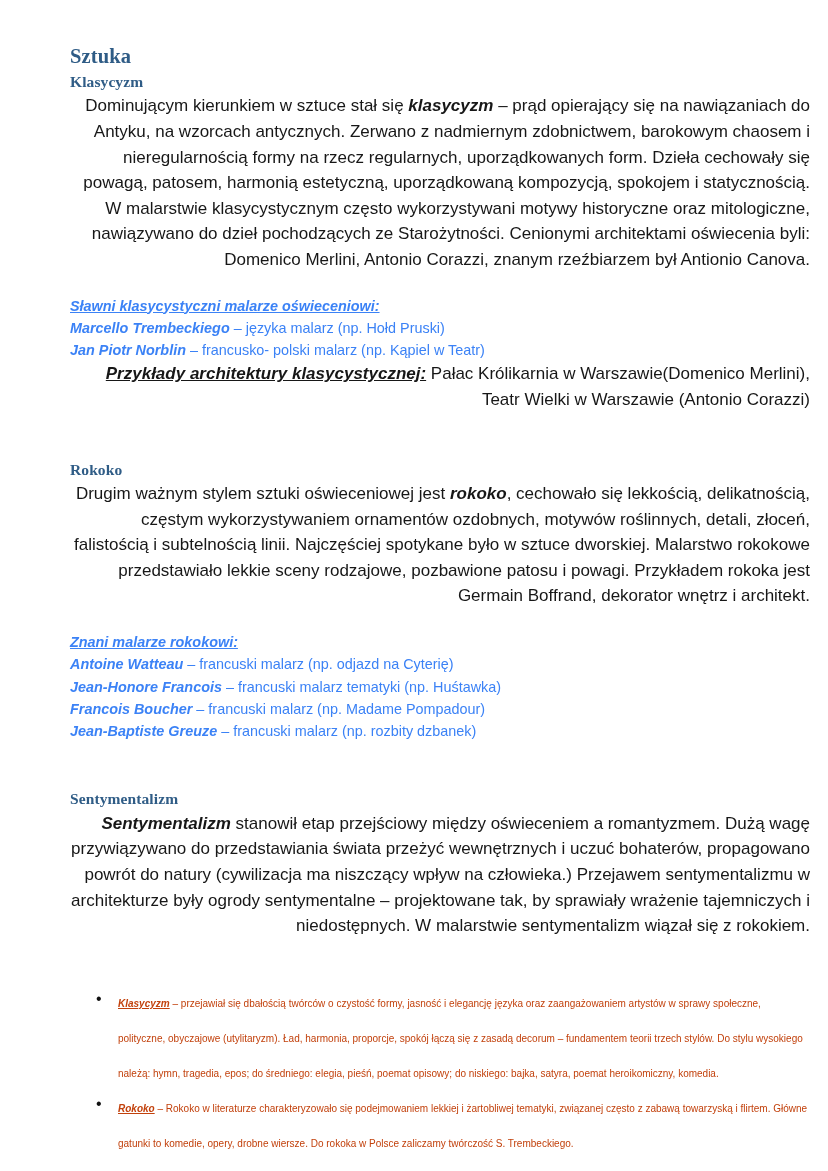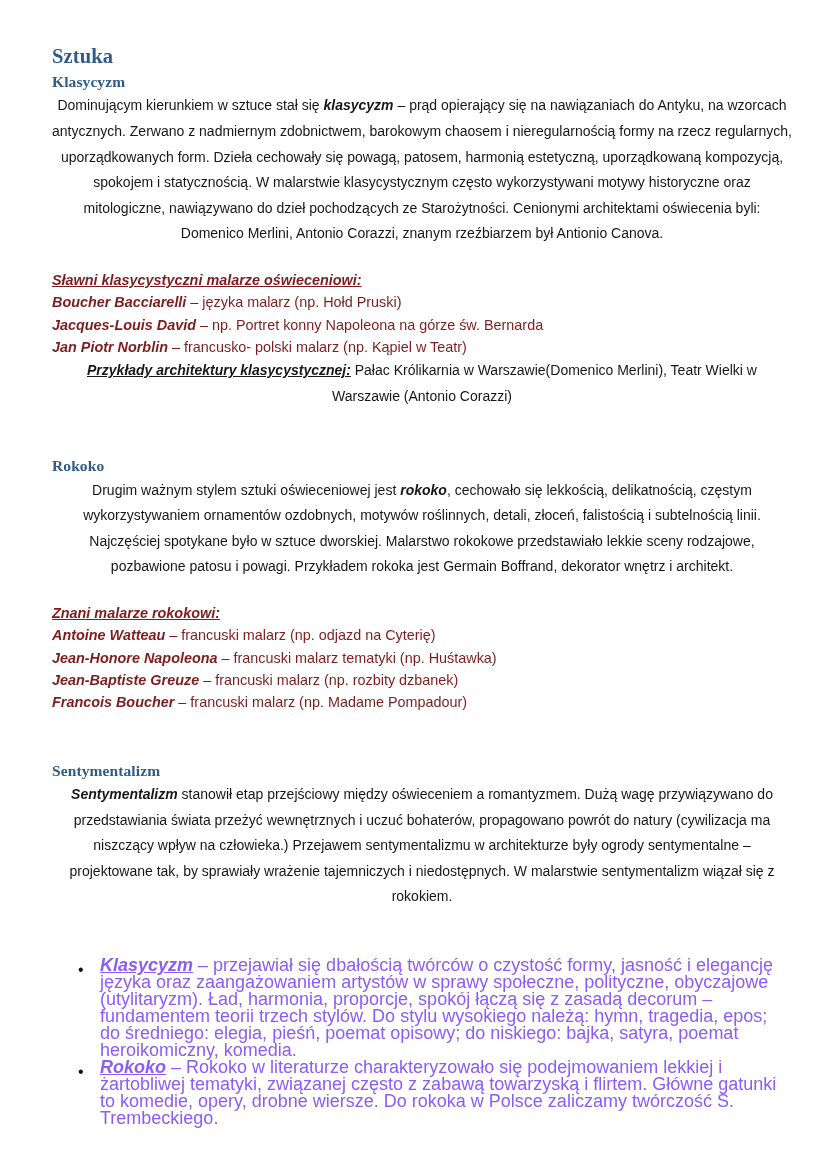--- a/index.html
+++ b/index.html
@@ -15,21 +15,21 @@
     color: #1a1a1a;
     overflow: hidden;
   }
 
   .page {
     position: relative;
     width: 828px;
     height: 1171px;
     background: #ffffff;
     box-sizing: border-box;
-    padding: 44px 38px 0 52px;
+    padding: 44px 38px 0 70px;
   }
 
   .doc-body {
     width: 740px;
   }
 
   
   h1.doc-title {
     font-family: "Liberation Serif", serif;
     font-size: 20.5px;
@@ -44,53 +44,53 @@
     font-size: 15.5px;
     font-weight: bold;
     color: #2f5c86;
     margin: 0 0 2px 0;
     line-height: 1.25;
     letter-spacing: 0.1px;
   }
 
   
   p.para {
-    font-size: 14px;
+    font-size: 17px;
     line-height: 25.6px;
     margin: 0;
-    text-align: center;
+    text-align: right;
     color: #171717;
   }
 
   .tight {
     font-size: 14.4px;
     line-height: 22.3px;
     margin: 0;
-    color: #7f1d1d;
+    color: #3b82f6;
   }
 
   .spacer-lg { height: 34px; }
   .spacer-md { height: 22px; }
   .spacer-sm { height: 13px; }
   .bi { font-weight: bold; font-style: italic; }
   .biu { font-weight: bold; font-style: italic; text-decoration: underline; }
 
   
   ul.bullets {
     list-style: none;
     margin: 0;
     padding: 0;
   }
   ul.bullets > li {
     position: relative;
     padding-left: 48px;
     margin: 0 0 0 0;
-    font-size: 18px;
-    line-height: 17px;
-    color: #8b5cf6;
+    font-size: 10px;
+    line-height: 35px;
+    color: #c2410c;
   }
   ul.bullets > li::before {
     content: "\2022";
     position: absolute;
     left: 26px;
     top: 0;
     font-size: 16px;
     line-height: 25.6px;
     color: #111111;
   }
@@ -104,46 +104,45 @@
     <h1 class="doc-title">Sztuka</h1>
 
     <h2 class="sec-heading">Klasycyzm</h2>
 
     <p class="para"><span>Dominującym kierunkiem w sztuce stał się </span><span class="bi">klasycyzm</span><span> – prąd opierający się na nawiązaniach do Antyku, na wzorcach antycznych. Zerwano z nadmiernym zdobnictwem, barokowym chaosem i nieregularnością formy na rzecz regularnych, uporządkowanych form. Dzieła cechowały się powagą, patosem, harmonią estetyczną, uporządkowaną kompozycją, spokojem i statycznością. W malarstwie klasycystycznym często wykorzystywani motywy historyczne oraz mitologiczne, nawiązywano do dzieł pochodzących ze Starożytności. Cenionymi architektami oświecenia byli: Domenico Merlini, Antonio Corazzi, znanym rzeźbiarzem był Antionio Canova.</span></p>
 
     <div class="spacer-md"></div>
 
     <p class="tight"><span class="biu">Sławni klasycystyczni malarze oświeceniowi:</span></p>
 
-    <p class="tight"><span class="bi">Boucher Bacciarelli</span><span> – języka malarz (np. Hołd Pruski)</span></p>
+    <p class="tight"><span class="bi">Marcello Trembeckiego</span><span> – języka malarz (np. Hołd Pruski)</span></p>
 
-    <p class="tight"><span class="bi">Jacques-Louis David</span><span> – np. Portret konny Napoleona na górze św. Bernarda</span></p>
 
     <p class="tight"><span class="bi">Jan Piotr Norblin</span><span> – francusko- polski malarz (np. Kąpiel w Teatr)</span></p>
 
     <p class="para"><span class="biu">Przykłady architektury klasycystycznej:</span><span> Pałac Królikarnia w Warszawie(Domenico Merlini), Teatr Wielki w Warszawie (Antonio Corazzi)</span></p>
 
     <div class="spacer-lg"></div>
     <div class="spacer-sm"></div>
 
     <h2 class="sec-heading">Rokoko</h2>
 
     <p class="para"><span>Drugim ważnym stylem sztuki oświeceniowej jest </span><span class="bi">rokoko</span><span>, cechowało się lekkością, delikatnością, częstym wykorzystywaniem ornamentów ozdobnych, motywów roślinnych, detali, złoceń, falistością i subtelnością linii. Najczęściej spotykane było w sztuce dworskiej. Malarstwo rokokowe przedstawiało lekkie sceny rodzajowe, pozbawione patosu i powagi. Przykładem rokoka jest Germain Boffrand, dekorator wnętrz i architekt.</span></p>
 
     <div class="spacer-md"></div>
 
     <p class="tight"><span class="biu">Znani malarze rokokowi:</span></p>
 
     <p class="tight"><span class="bi">Antoine Watteau</span><span> – francuski malarz (np. odjazd na Cyterię)</span></p>
 
-    <p class="tight"><span class="bi">Jean-Honore Napoleona</span><span> – francuski malarz tematyki (np. Huśtawka)</span></p>
+    <p class="tight"><span class="bi">Jean-Honore Francois</span><span> – francuski malarz tematyki (np. Huśtawka)</span></p>
+
+    <p class="tight"><span class="bi">Francois Boucher</span><span> – francuski malarz (np. Madame Pompadour)</span></p>
 
     <p class="tight"><span class="bi">Jean-Baptiste Greuze</span><span> – francuski malarz (np. rozbity dzbanek)</span></p>
-
-    <p class="tight"><span class="bi">Francois Boucher</span><span> – francuski malarz (np. Madame Pompadour)</span></p>
 
     <div class="spacer-lg"></div>
     <div class="spacer-sm"></div>
 
     <h2 class="sec-heading">Sentymentalizm</h2>
 
     <p class="para"><span class="bi">Sentymentalizm</span><span> stanowił etap przejściowy między oświeceniem a romantyzmem. Dużą wagę przywiązywano do przedstawiania świata przeżyć wewnętrznych i uczuć bohaterów, propagowano powrót do natury (cywilizacja ma niszczący wpływ na człowieka.) Przejawem sentymentalizmu w architekturze były ogrody sentymentalne – projektowane tak, by sprawiały wrażenie tajemniczych i niedostępnych. W malarstwie sentymentalizm wiązał się z rokokiem.</span></p>
 
     <div class="spacer-lg"></div>
     <div class="spacer-sm"></div>

